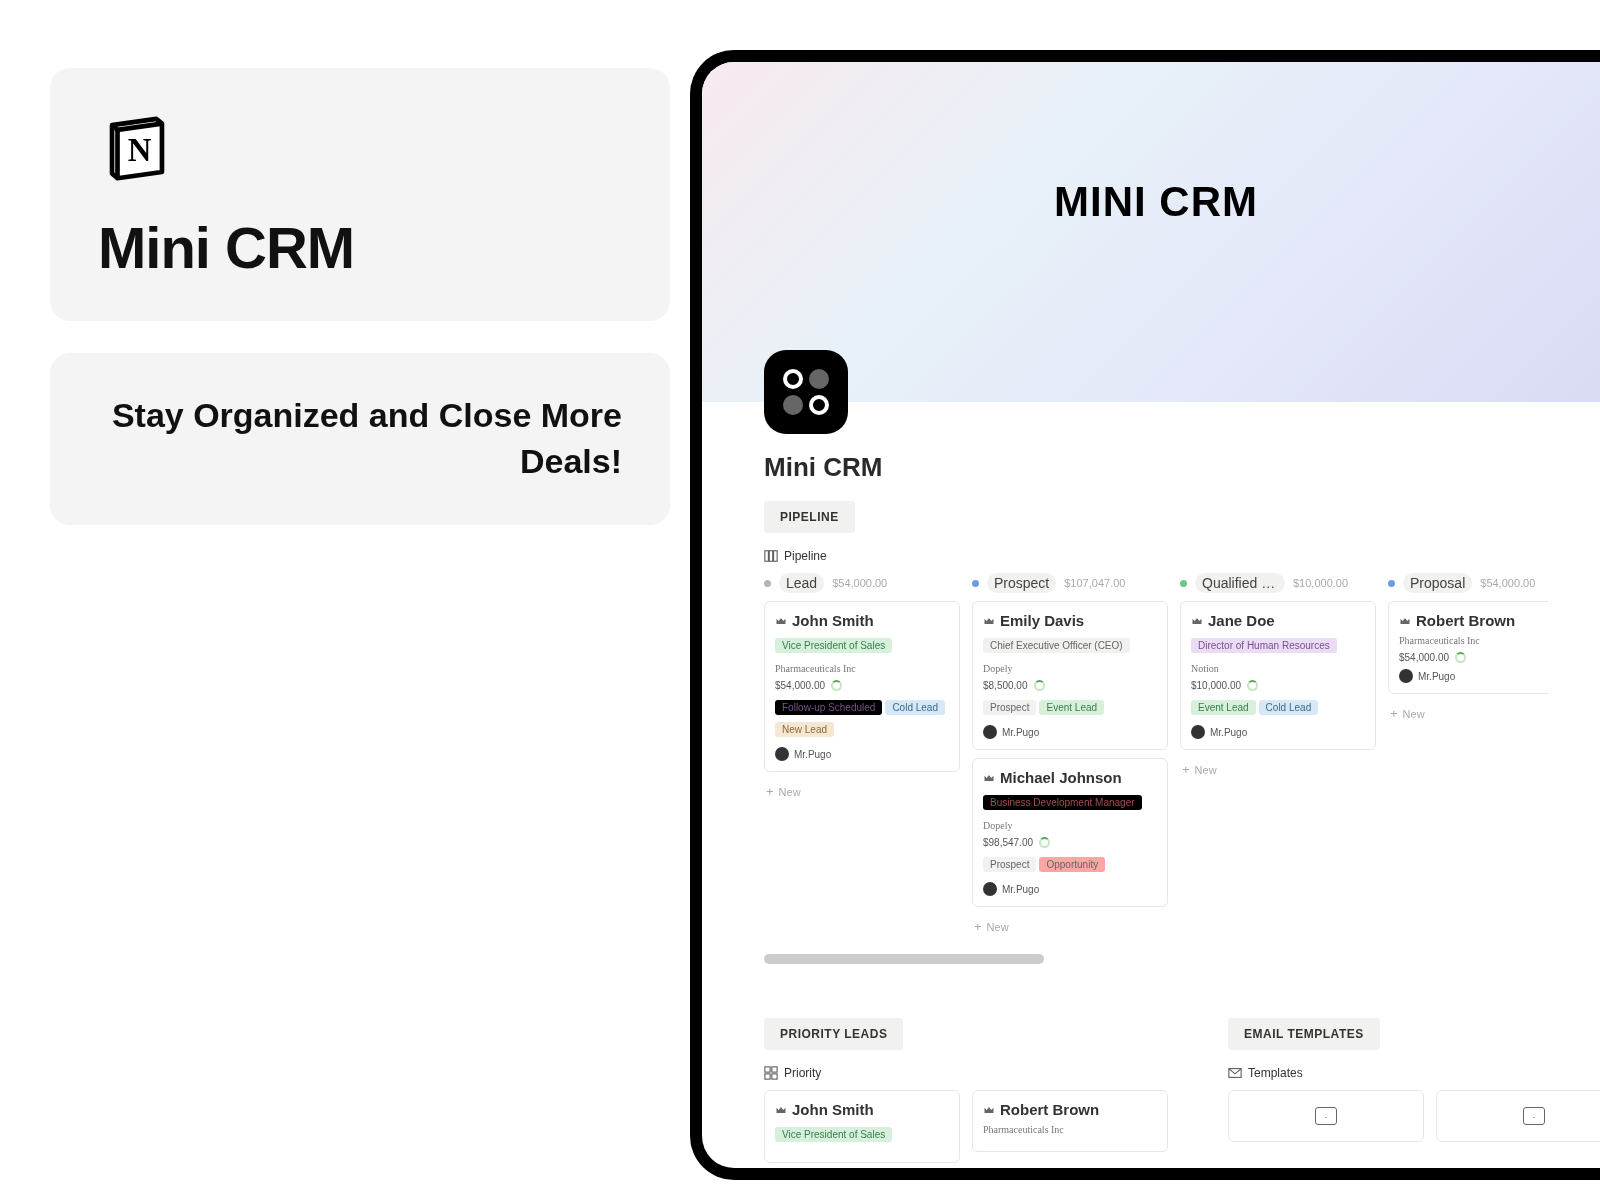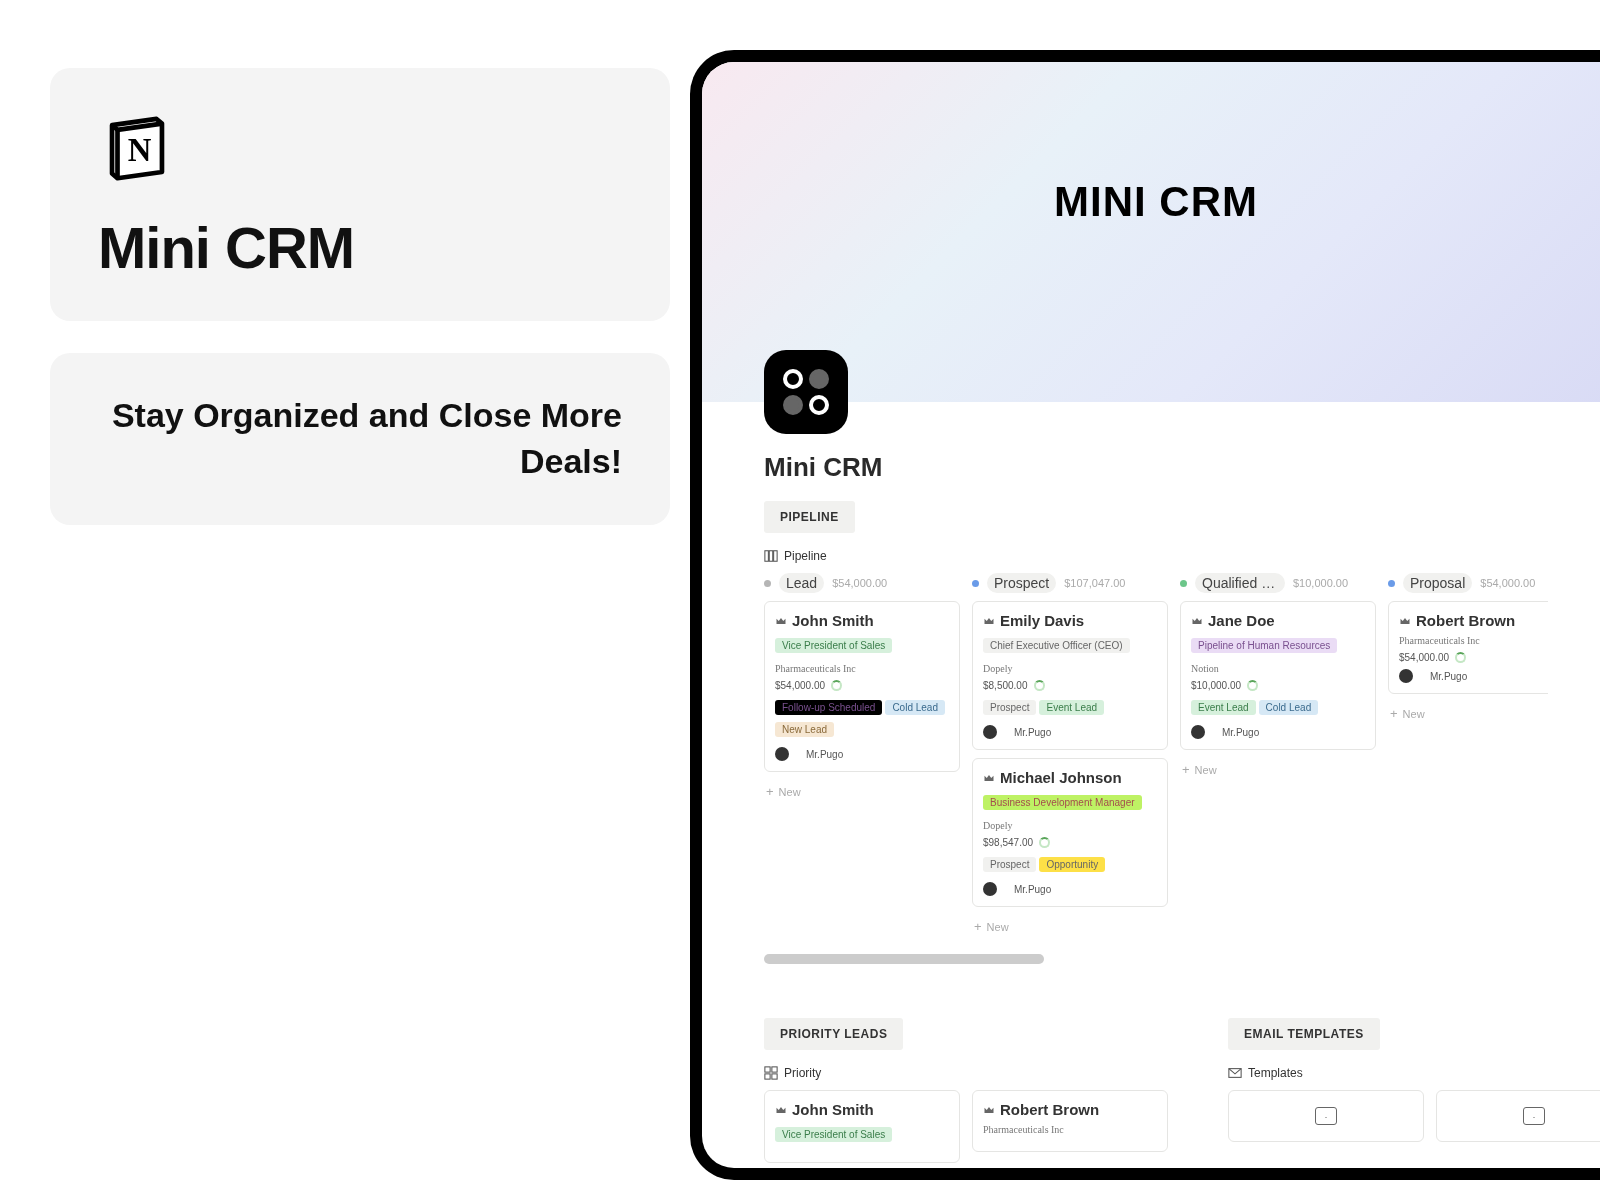--- a/index.html
+++ b/index.html
@@ -217,21 +217,21 @@
   border: 2px solid #c5e7c5;
   border-top-color: #5aa55a;
   border-radius: 50%;
 }
 .tags-row {
   margin-bottom: 6px;
 }
 .avatar-row {
   display: flex;
   align-items: center;
-  gap: 17px;
+  gap: 5px;
 }
 .avatar {
   width: 14px;
   height: 14px;
   border-radius: 50%;
   background: #333;
   flex-shrink: 0;
 }
 .avatar-name {
   font-size: 10px;
@@ -397,27 +397,27 @@
               <span class="avatar-name">Mr.Pugo</span>
             </div>
           </div>
           <div class="kcard">
             <div class="kname-row">
               <svg viewBox="0 0 16 16" class="crown-icon">
                 <path d="M2 12 L2 5 L5 8 L8 4 L11 8 L14 5 L14 12 Z" fill="#666"></path>
               </svg>
               <span class="kname">Michael Johnson</span>
             </div>
-            <div class="tags-row"><span class="tag" style="background:#bef264;color:#a34d4d">Business Development Manager</span></div>
+            <div class="tags-row"><span class="tag" style="background:#000000;color:#a34d4d">Business Development Manager</span></div>
             <div class="kcompany">Dopely</div>
             <div class="kamount-row">
               <span class="kamount">$98,547.00</span>
               <span class="spinner"></span>
             </div>
-            <div class="tags-row"><span class="tag" style="background:#f1f1ef;color:#666">Prospect</span><span class="tag" style="background:#fde047;color:#666">Opportunity</span></div>
+            <div class="tags-row"><span class="tag" style="background:#f1f1ef;color:#666">Prospect</span><span class="tag" style="background:#fca5a5;color:#666">Opportunity</span></div>
             <div class="avatar-row">
               <span class="avatar"></span>
               <span class="avatar-name">Mr.Pugo</span>
             </div>
           </div>
           <div class="new-btn">
             <span class="plus">+</span>
             <span>New</span>
           </div>
         </div>
@@ -427,21 +427,21 @@
             <span class="col-name">Qualified Pr...</span>
             <span class="col-amount">$10,000.00</span>
           </div>
           <div class="kcard">
             <div class="kname-row">
               <svg viewBox="0 0 16 16" class="crown-icon">
                 <path d="M2 12 L2 5 L5 8 L8 4 L11 8 L14 5 L14 12 Z" fill="#666"></path>
               </svg>
               <span class="kname">Jane Doe</span>
             </div>
-            <div class="tags-row"><span class="tag" style="background:#eadcf5;color:#7a508f">Pipeline of Human Resources</span></div>
+            <div class="tags-row"><span class="tag" style="background:#eadcf5;color:#7a508f">Director of Human Resources</span></div>
             <div class="kcompany">Notion</div>
             <div class="kamount-row">
               <span class="kamount">$10,000.00</span>
               <span class="spinner"></span>
             </div>
             <div class="tags-row"><span class="tag" style="background:#d6f0dc;color:#3a7d4a">Event Lead</span><span class="tag" style="background:#d6e8f5;color:#3a6a8d">Cold Lead</span></div>
             <div class="avatar-row">
               <span class="avatar"></span>
               <span class="avatar-name">Mr.Pugo</span>
             </div>

